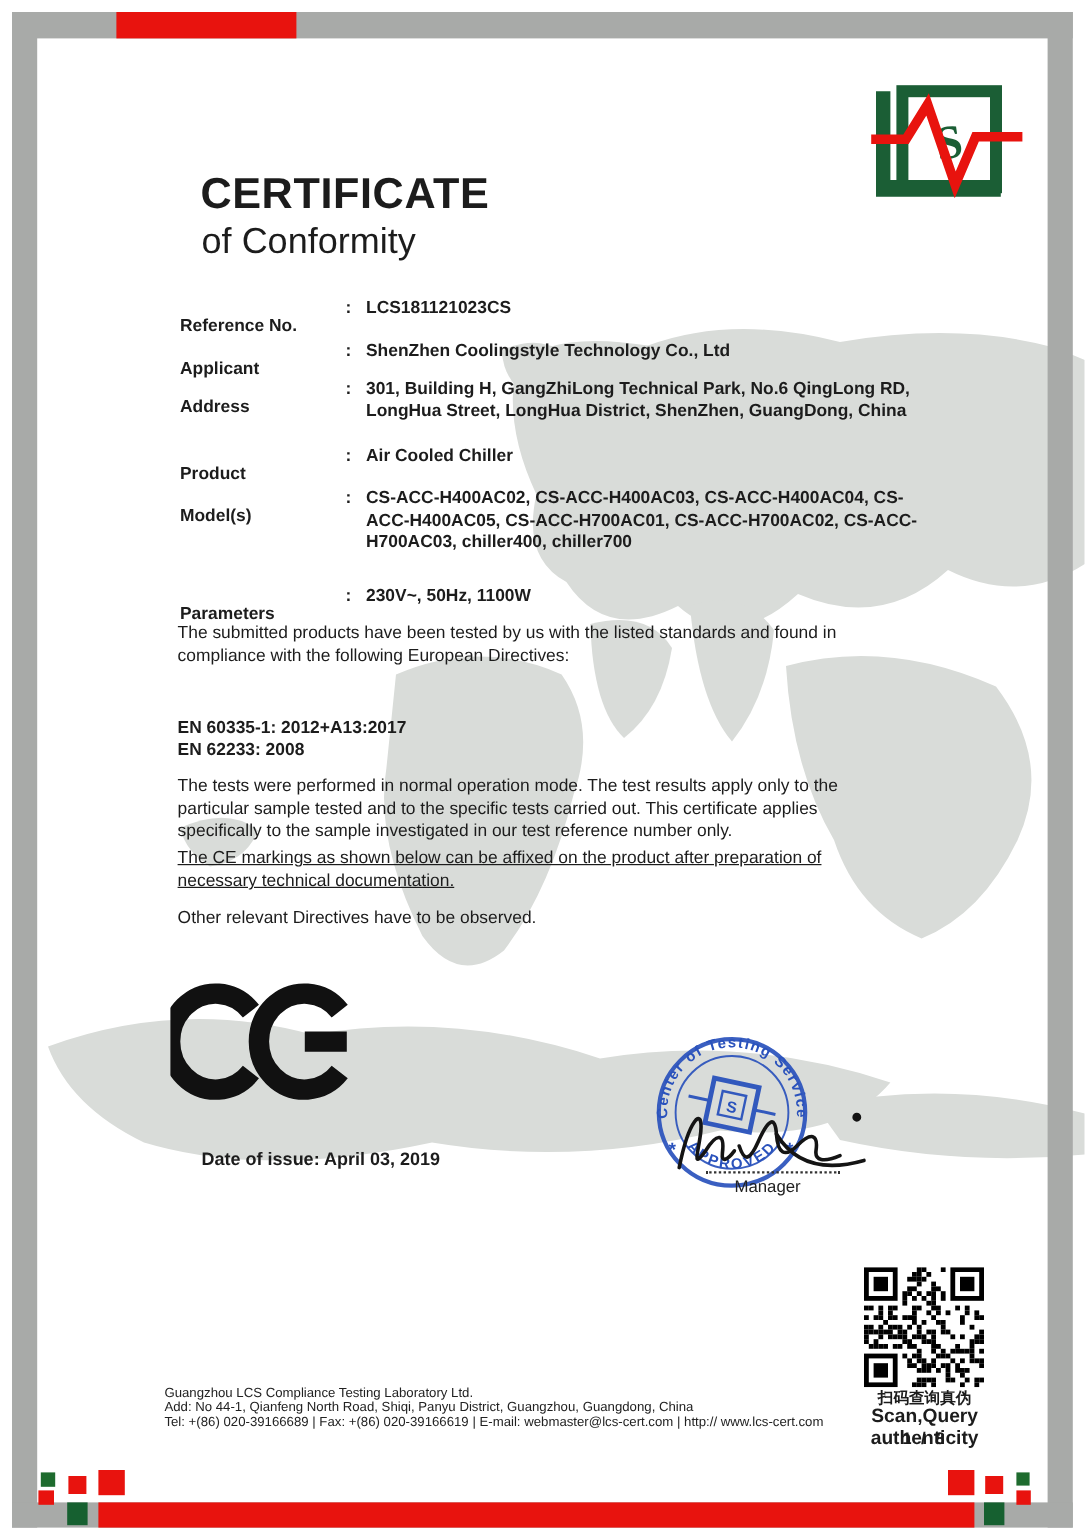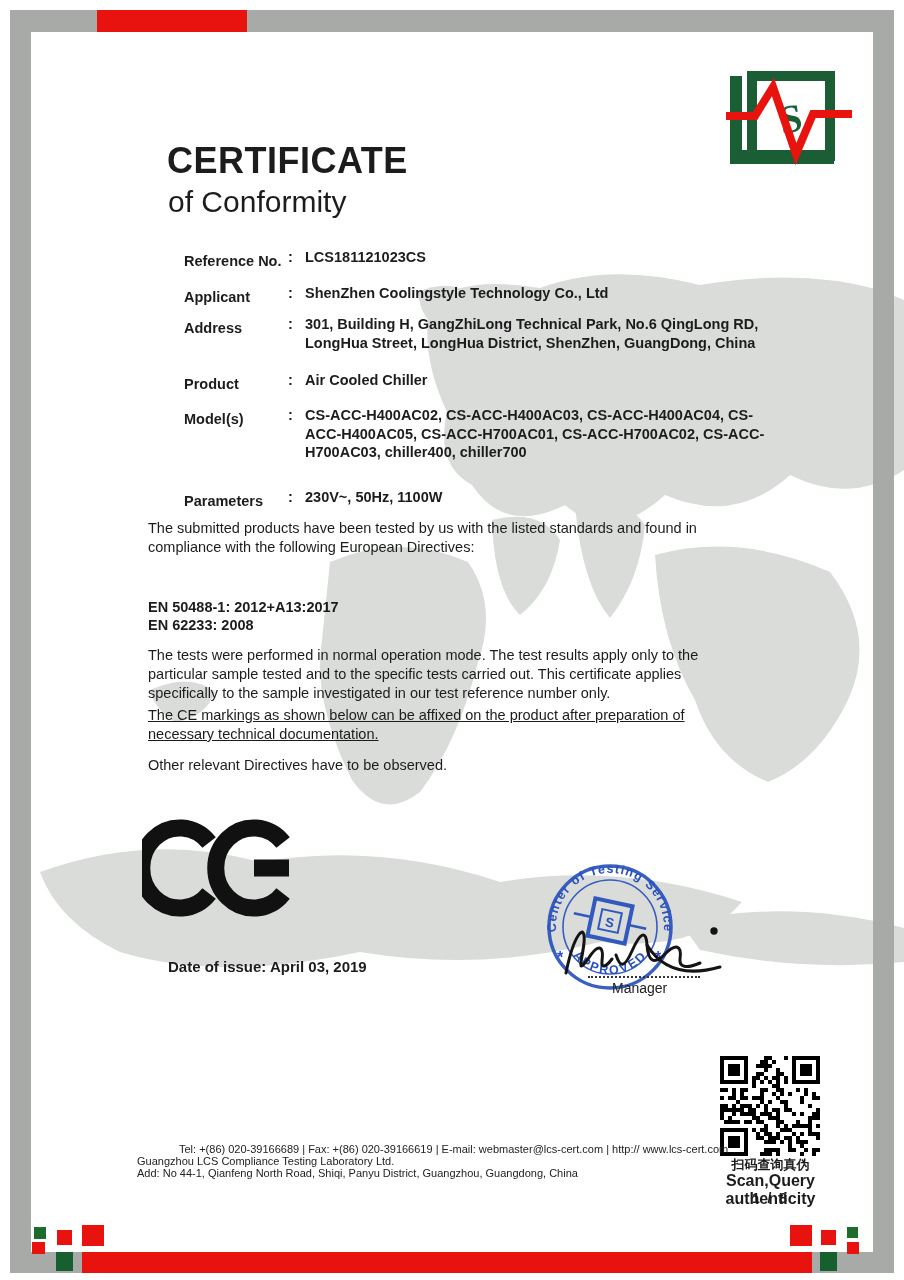--- a/index.html
+++ b/index.html
@@ -15,21 +15,21 @@
   .seg-red-top{position:absolute;left:97px;top:10px;width:150px;height:22px;background:#e8130e;}
   .seg-red-bottom{position:absolute;left:82px;top:1252px;width:730px;height:21px;background:#e8130e;}
   .sq{position:absolute;}
   
   .map{position:absolute;left:0;top:0;z-index:0;}
   
   .z1{z-index:1;}
   .title{position:absolute;left:167px;top:143px;font-size:36px;font-weight:bold;letter-spacing:.5px;line-height:1;}
   .subtitle{position:absolute;left:168px;top:187px;font-size:30px;font-weight:normal;line-height:1;}
   .frow{position:absolute;left:150px;width:640px;font-size:14.5px;font-weight:bold;line-height:18.5px;}
-  .frow .lbl{position:absolute;left:0;top:4px;width:135px;margin-left:34px;}
+  .frow .lbl{position:absolute;left:0;top:15px;width:135px;}
   .frow .col{position:absolute;left:138px;top:0;}
   .frow .val{position:absolute;left:155px;top:0;width:482px;}
   .para{position:absolute;left:148px;width:588px;font-size:14.5px;line-height:19px;}
   .bold{font-weight:bold;}
   .date{position:absolute;left:148px;top:958px;font-size:15px;font-weight:bold;margin-left:20px;}
   .manager{position:absolute;left:612px;top:980px;font-size:14px;color:#222;}
   .dotline{position:absolute;left:588px;top:960px;width:112px;height:16px;border-bottom:2px dotted #333;}
   
   .foot{position:absolute;left:137px;width:560px;font-size:11px;line-height:11.5px;color:#222;}
   .qr-cap-cn{position:absolute;left:703px;top:1156px;width:135px;text-align:center;font-size:13px;font-weight:bold;}
@@ -109,21 +109,21 @@
     <span class="col">:</span>
     <span class="val">CS-ACC-H400AC02, CS-ACC-H400AC03, CS-ACC-H400AC04, CS-ACC-H400AC05, CS-ACC-H700AC01, CS-ACC-H700AC02, CS-ACC-H700AC03, chiller400, chiller700</span>
   </div>
   <div class="frow z1" style="top:488px;">
     <span class="lbl">Parameters</span>
     <span class="col">:</span>
     <span class="val">230V~, 50Hz, 1100W</span>
   </div>
 
   <div class="para z1" style="top:519px;">The submitted products have been tested by us with the listed standards and found in compliance with the following European Directives:</div>
-  <div class="para bold z1" style="top:598px;">EN 50488-1: 2012+A13:2017</div>
+  <div class="para bold z1" style="top:598px;">EN 60335-1: 2012+A13:2017</div>
   <div class="para bold z1" style="top:616px;">EN 62233: 2008</div>
   <div class="para z1" style="top:646px;">The tests were performed in normal operation mode. The test results apply only to the particular sample tested and to the specific tests carried out. This certificate applies specifically to the sample investigated in our test reference number only.</div>
   <div class="para z1" style="top:706px;text-decoration:underline;">The CE markings as shown below can be affixed on the product after preparation of necessary technical documentation.</div>
   <div class="para z1" style="top:756px;">Other relevant Directives have to be observed.</div>
 
   <svg class="abs z1" style="left:142px;top:814px;" width="152" height="108" viewBox="0 0 152 108">
     <g stroke="#111111" stroke-width="17" fill="none">
       <path d="M 67.1 28.6 A 38 40 0 1 0 67.1 79.4"></path>
       <path d="M 141.1 28.6 A 38 40 0 1 0 141.1 79.4"></path>
       <path d="M 112 54 L 147 54"></path>
@@ -365,15 +365,15 @@
       <rect x="56" y="96" width="4" height="4" fill="#000"></rect>
       <rect x="80" y="96" width="4" height="4" fill="#000"></rect>
       <rect x="92" y="96" width="4" height="4" fill="#000"></rect>
     </svg>
   <div class="qr-cap-cn z1">扫码查询真伪</div>
   <div class="qr-cap-en z1">Scan,Query authenticity</div>
   <div class="pageno z1">1 / 8</div>
 
   <div class="foot z1" style="top:1156px;">Guangzhou LCS Compliance Testing Laboratory Ltd.</div>
   <div class="foot z1" style="top:1168px;">Add: No 44-1, Qianfeng North Road, Shiqi, Panyu District, Guangzhou, Guangdong, China</div>
-  <div class="foot z1" style="top:1144px;margin-left:42px;">Tel: +(86) 020-39166689  |  Fax: +(86) 020-39166619   |  E-mail: webmaster@lcs-cert.com  |  http:// www.lcs-cert.com</div>
+  <div class="foot z1" style="top:1180px;">Tel: +(86) 020-39166689  |  Fax: +(86) 020-39166619   |  E-mail: webmaster@lcs-cert.com  |  http:// www.lcs-cert.com</div>
 
 </div>
 
 </body></html>

